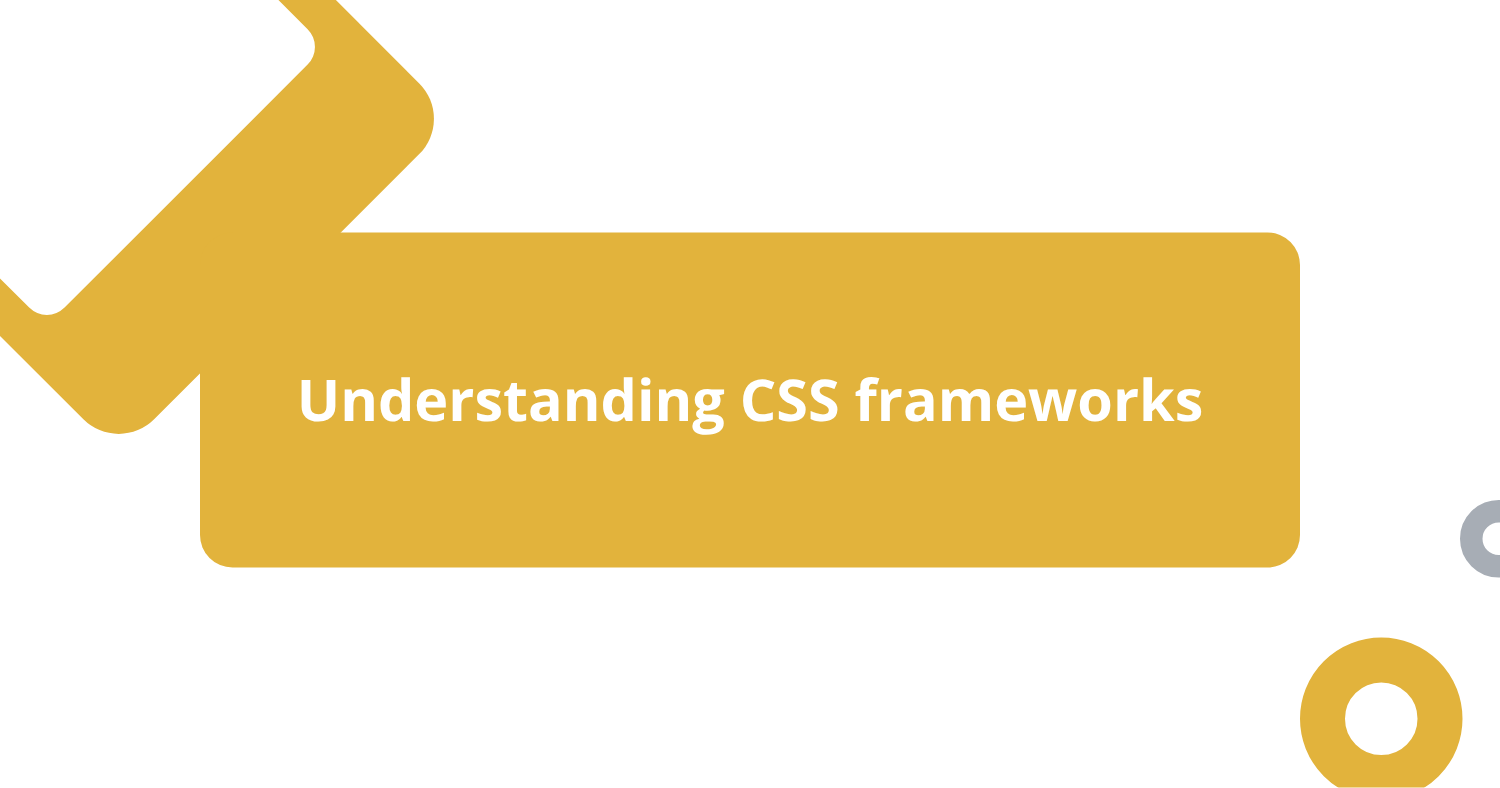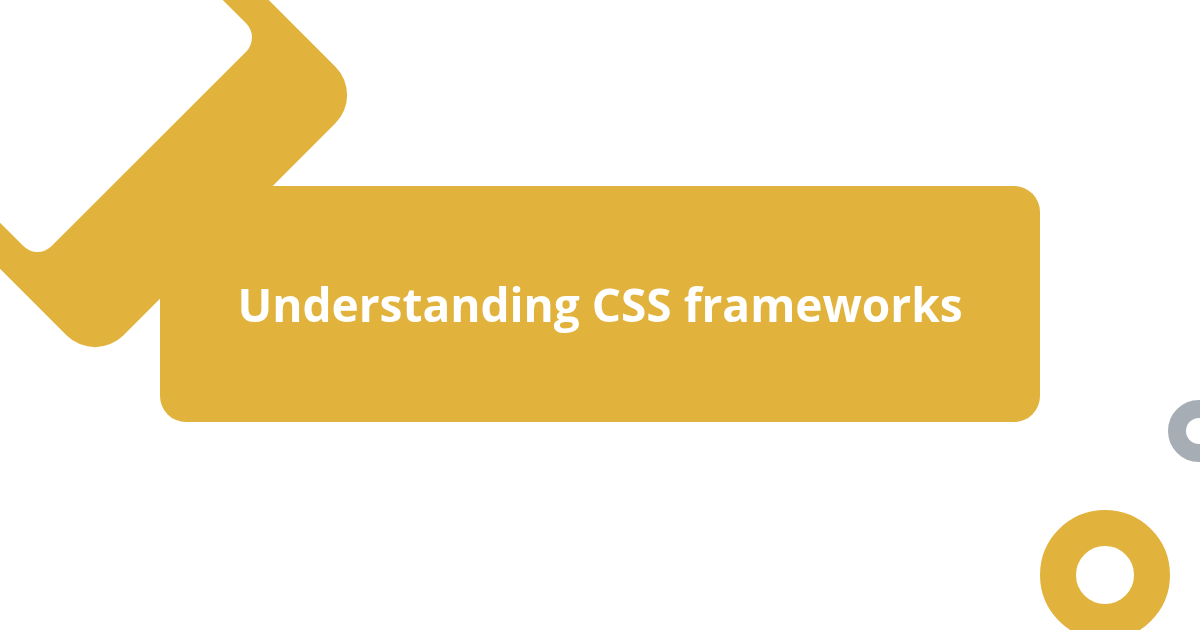--- a/index.html
+++ b/index.html
@@ -33,21 +33,21 @@
       height: 315px;
       background: #ffffff;
       transform: rotate(45deg);
       border-radius: 20px;
     }
     .title-card {
       position: absolute;
       top: 186px;
       left: 160px;
       width: 880px;
-      height: 236px;
+      height: 268px;
       background: #e2b33c;
       border-radius: 26px;
       display: flex;
       align-items: center;
       justify-content: center;
     }
     .title-text {
       color: #ffffff;
       font-size: 46px;
       font-weight: 700;

